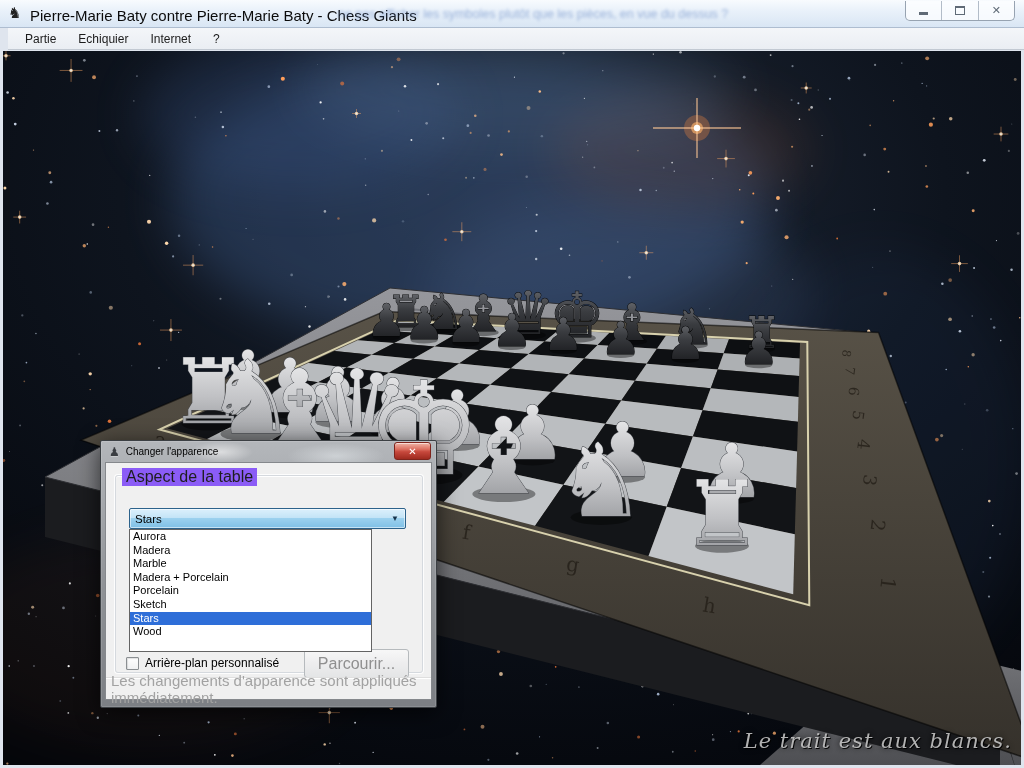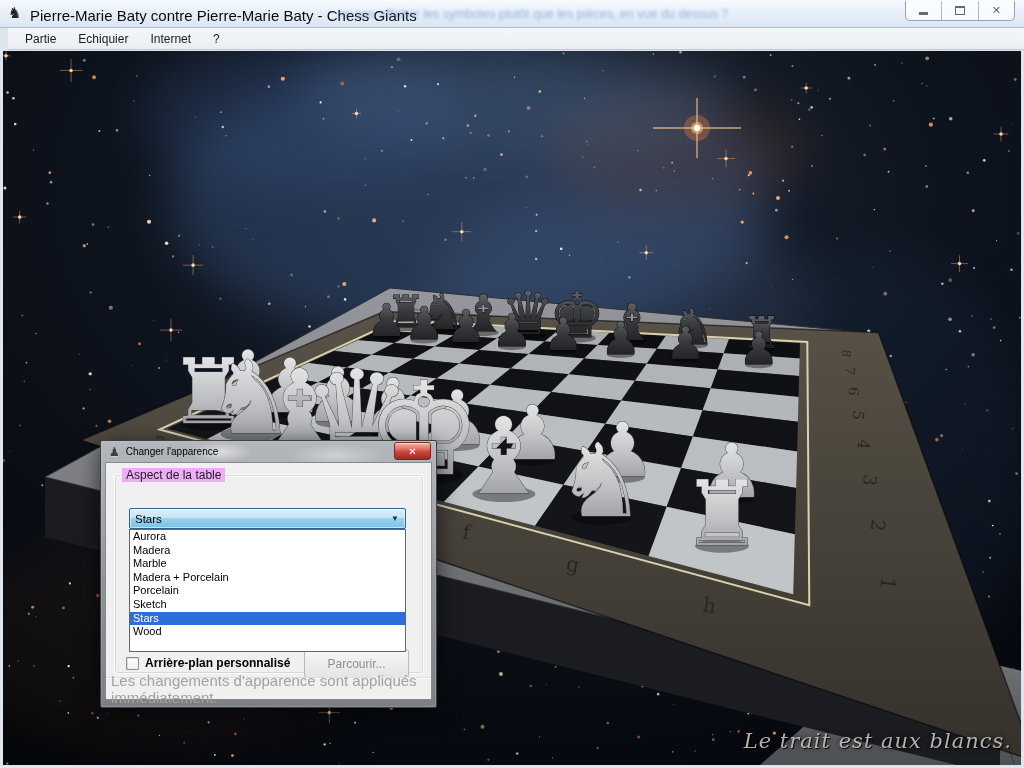--- a/index.html
+++ b/index.html
@@ -51,43 +51,43 @@
   .dlg-title { font-size:10px; color:#000; }
   .dlg-close { position:absolute; right:1px; top:1px; width:37px; height:18px;
     border:1px solid #7e241c; border-radius:3px;
     background:linear-gradient(180deg,#f0b5a7 0%,#dd7162 38%,var(--close-red) 55%,#9e2a1f 100%);
     color:#fff; font-size:10px; font-weight:bold; display:flex; align-items:center; justify-content:center;
     box-shadow:inset 0 1px 0 rgba(255,255,255,.55); cursor:default; font-family:"DejaVu Sans", sans-serif; }
   .dlg-client { position:relative; width:327px; height:238px; background:#f0f0f0; border:1px solid #85888c; }
 
   .groupbox { position:absolute; left:9px; top:12px; width:308px; height:198px;
     border:1px solid #d5d9de; border-radius:3px; box-shadow:0 1px 0 #fff inset, 0 0 0 1px #fdfdfd; }
-  .groupbox-label { position:absolute; left:6px; top:-8px; background:#f0abfc; padding:0 4px; font-size:12px; color:#1e1e1e; }
+  .groupbox-label { position:absolute; left:6px; top:-8px; background:#8b5cf6; padding:0 4px; font-size:16px; color:#1e1e1e; }
 
   .combobox { position:absolute; left:23px; top:45px; width:277px; height:21px;
     border:1px solid var(--combo-border); border-radius:2px;
     background:linear-gradient(180deg,#dcf0fc 0%,#c4e4f7 45%,#9ed2ef 46%,#7fc0e6 100%);
     display:flex; align-items:center; cursor:default; box-shadow:inset 0 0 0 1px rgba(255,255,255,.55); }
   .combobox .value { font-size:11.5px; color:#000; padding-left:5px; flex:1; }
   .combobox .arrow { font-size:8px; color:#16344d; padding-right:6px; }
 
-  .droplist { position:absolute; left:23px; top:66px; width:277px; height:123px; background:#fff;
+  .droplist { position:absolute; left:23px; top:66px; width:243px; height:123px; background:#fff;
     border:1px solid #646464; list-style:none; z-index:10; }
   .droplist li { height:13.6px; line-height:13.6px; font-size:11px; color:#000; padding-left:3px;
     white-space:nowrap; cursor:default; }
   .droplist li.selected { background:var(--sel); color:#fff; }
 
-  .checkbox-row { position:absolute; left:20px; top:193px; display:flex; align-items:center;font-weight:bold; }
+  .checkbox-row { position:absolute; left:20px; top:193px; display:flex; align-items:center; }
   .checkbox { width:13px; height:13px; background:linear-gradient(180deg,#fefefe,#f0f1f2);
     border:1px solid #8b8f92; border-radius:1px; box-shadow:inset 1px 1px 1px rgba(0,0,0,.12); }
   .checkbox-label { font-size:12px; color:#000; margin-left:6px; }
 
   .browse-btn { position:absolute; left:198px; top:186px; width:105px; height:29px;
     background:linear-gradient(180deg,#f7f7f7,#eeeeef 45%,#e4e5e6); border:1px solid #b6babd;
-    border-radius:3px; font-size:12px; color:#8f8f8f; font-family:"Liberation Sans", sans-serif; }
+    border-radius:3px; font-size:16px; color:#8f8f8f; font-family:"Liberation Sans", sans-serif; }
 
   .hint-bar { position:absolute; left:0; bottom:0; width:100%; height:22px;
     border-top:1px solid #dfdfdf; box-shadow:0 1px 0 #fff inset; display:flex; align-items:center; }
   .hint-text { font-size:15px; color:#a2a2a2; padding-left:5px; }
 </style>
 </head>
 <body>
 
 <div class="titlebar">
   <span class="win-icon">♞</span>

